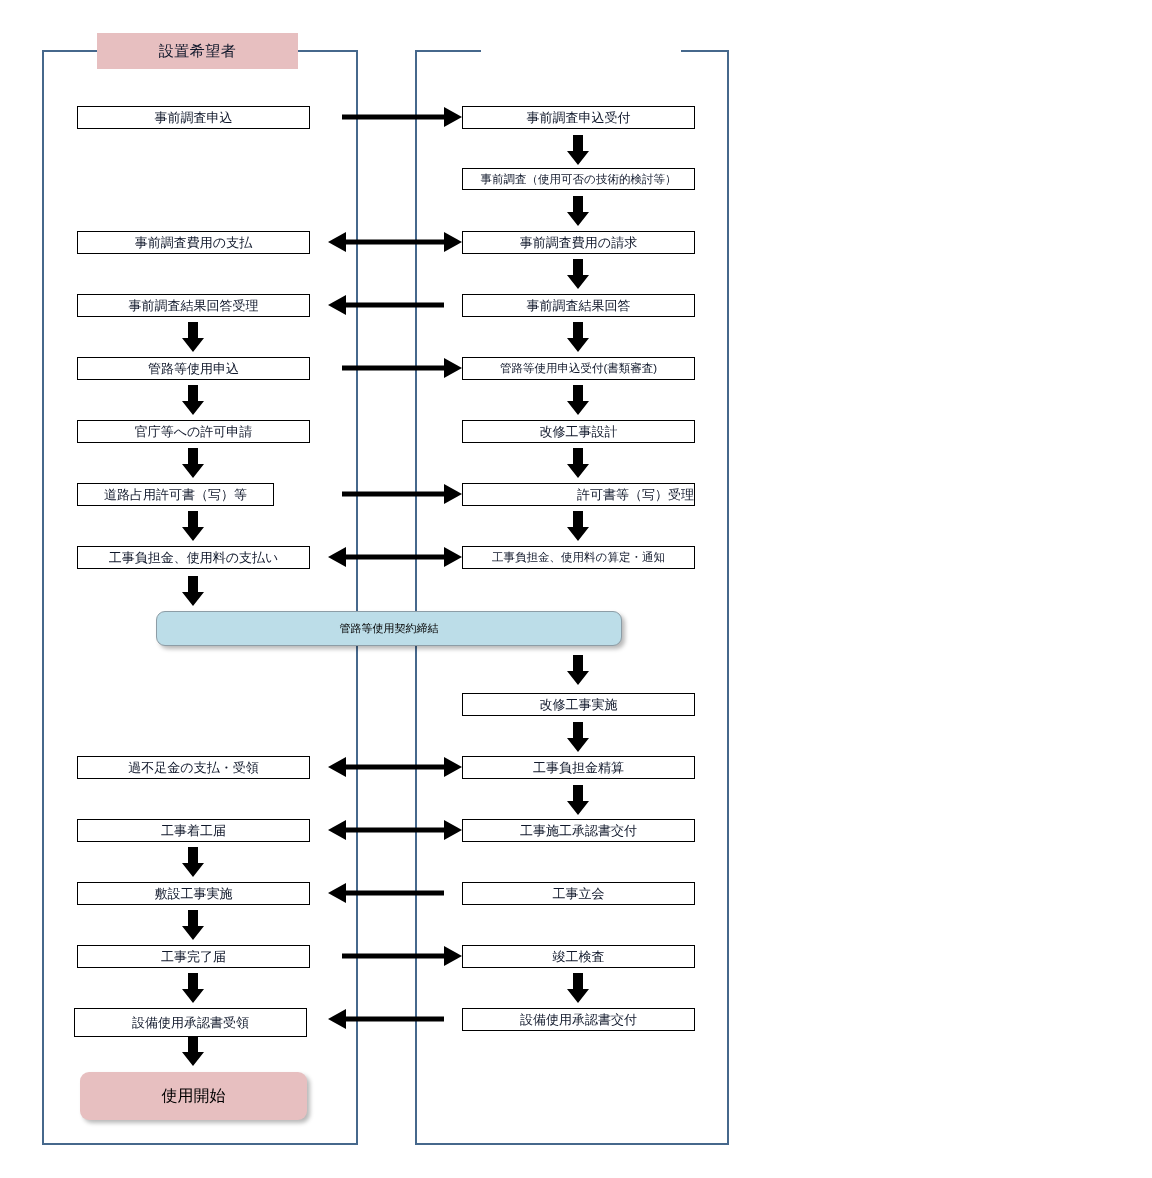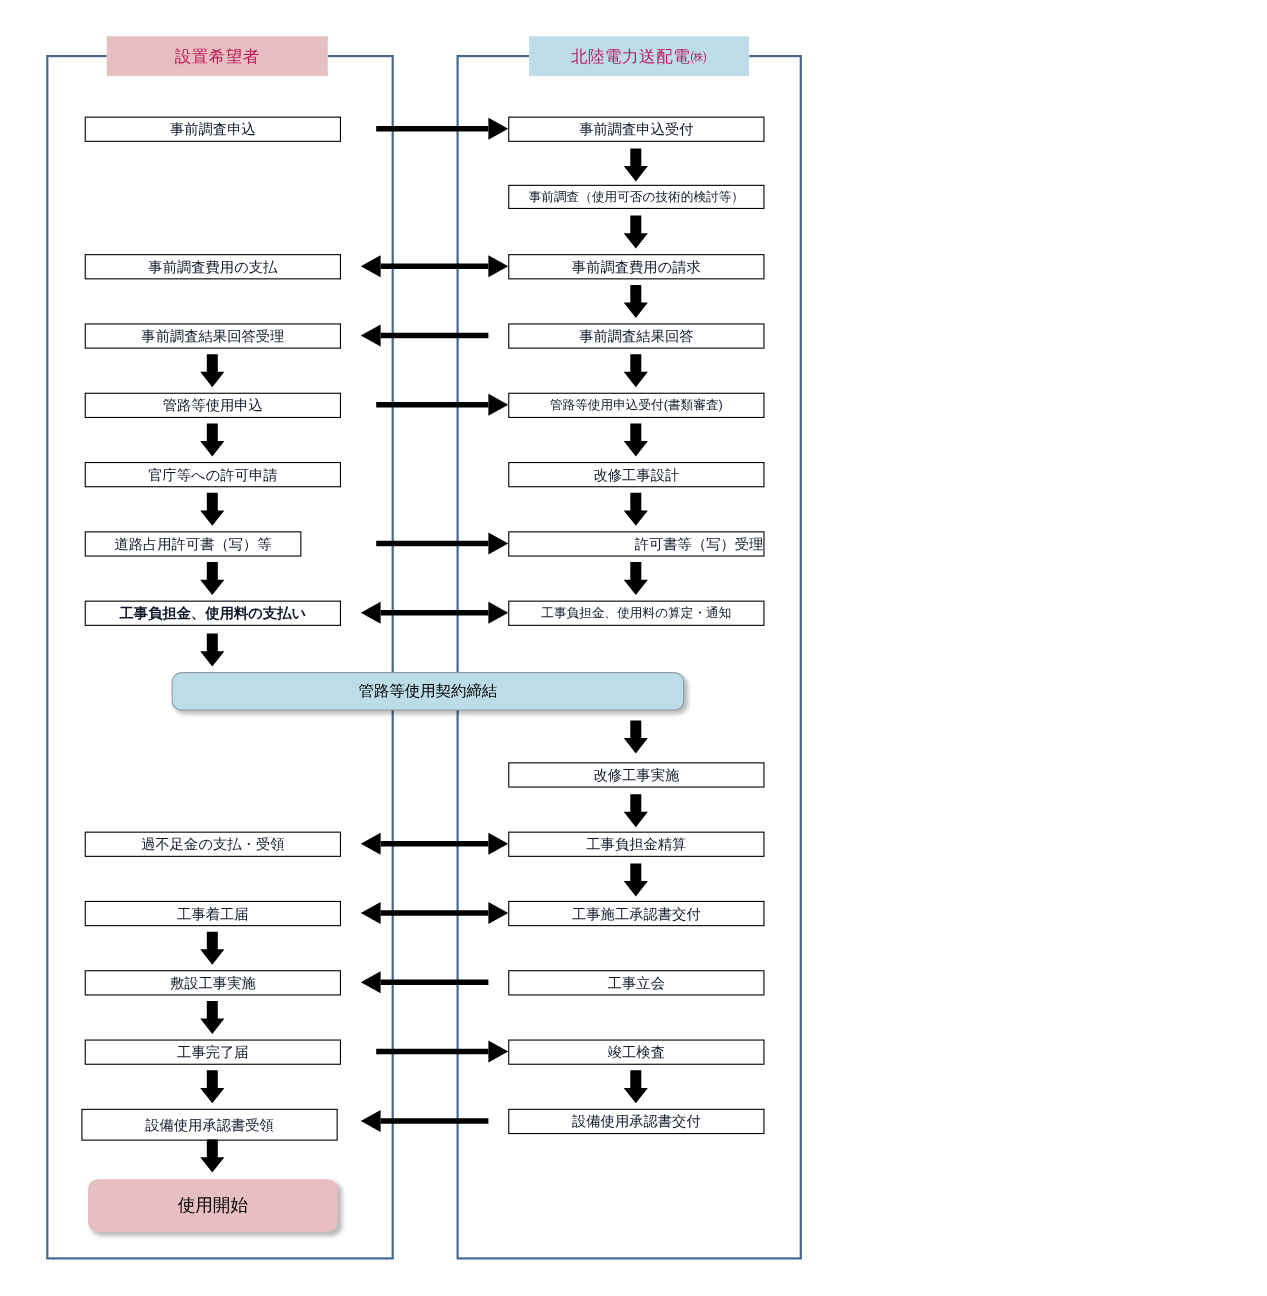--- a/index.html
+++ b/index.html
@@ -32,21 +32,21 @@
     height: 6px;
   }
 
   .lane-header {
     position: absolute;
     box-sizing: border-box;
     display: flex;
     align-items: center;
     justify-content: center;
     font-size: 15px;
-    color: #be185d;
+    color: #0f172a;
     letter-spacing: 0.5px;
     white-space: nowrap;
   }
   .lane-header.applicant { background: #e7bfc0; }
   .lane-header.utility   { background: #bcdde8; }
 
   
   .pbox {
     position: absolute;
     box-sizing: border-box;
@@ -63,21 +63,21 @@
   .pbox.small { font-size: 11.5px; }
 
   
   .rbox {
     position: absolute;
     box-sizing: border-box;
     border-radius: 9px;
     display: flex;
     align-items: center;
     justify-content: center;
-    font-size: 14px;
+    font-size: 11px;
     color: #000000;
     white-space: nowrap;
     box-shadow: 3px 3px 4px rgba(0,0,0,0.28);
   }
   .rbox.contract {
     background: #bcdde8;
     border: 1.5px solid #8d9da6;
   }
   .rbox.start {
     background: #e7bfc0;
@@ -100,23 +100,20 @@
 
   <div class="lane" style="left:42px; top:50px; width:316px; height:1095px;"></div>
   <div class="lane" style="left:415px; top:50px; width:314px; height:1095px;"></div>
 
   <div class="lane-notch" style="left:97px; top:48px; width:201px; height:6px;"></div>
   <div class="lane-notch" style="left:481px; top:48px; width:200px; height:6px;"></div>
 
   <div class="lane-header applicant" style="left:97px; top:33px; width:201px; height:36px;">
     <span>設置希望者</span>
   </div>
-  <div class="lane-header utility" style="left:481px; top:33px; width:200px; height:36px;">
-    <span>北陸電力送配電㈱</span>
-  </div>
 
   <div class="pbox" style="left:77px; top:106px; width:233px; height:23px;">
     <span>事前調査申込</span>
   </div>
 
   <div class="pbox" style="left:77px; top:231px; width:233px; height:23px;">
     <span>事前調査費用の支払</span>
   </div>
 
   <div class="pbox" style="left:77px; top:294px; width:233px; height:23px;">
@@ -128,21 +125,21 @@
   </div>
 
   <div class="pbox" style="left:77px; top:420px; width:233px; height:23px;">
     <span>官庁等への許可申請</span>
   </div>
 
   <div class="pbox" style="left:77px; top:483px; width:197px; height:23px;">
     <span>道路占用許可書（写）等</span>
   </div>
 
-  <div class="pbox" style="left:77px; top:546px; width:233px; height:23px;font-weight:bold;">
+  <div class="pbox" style="left:77px; top:546px; width:233px; height:23px;">
     <span>工事負担金、使用料の支払い</span>
   </div>
 
   <div class="pbox" style="left:77px; top:756px; width:233px; height:23px;">
     <span>過不足金の支払・受領</span>
   </div>
 
   <div class="pbox" style="left:77px; top:819px; width:233px; height:23px;">
     <span>工事着工届</span>
   </div>

